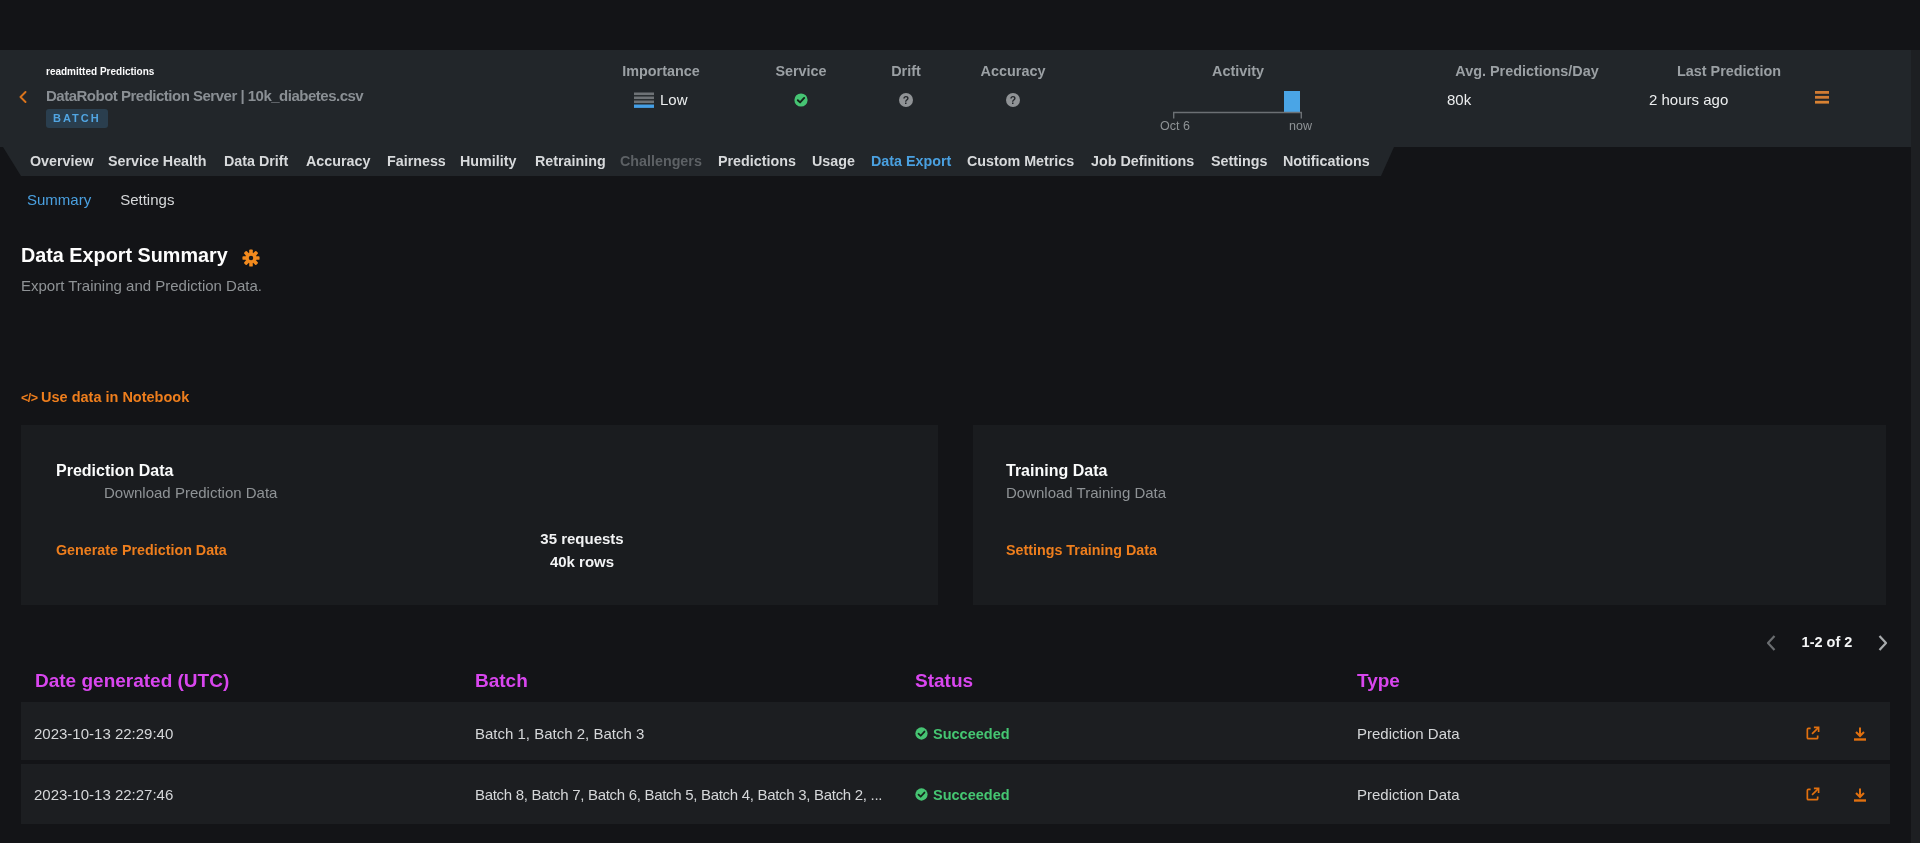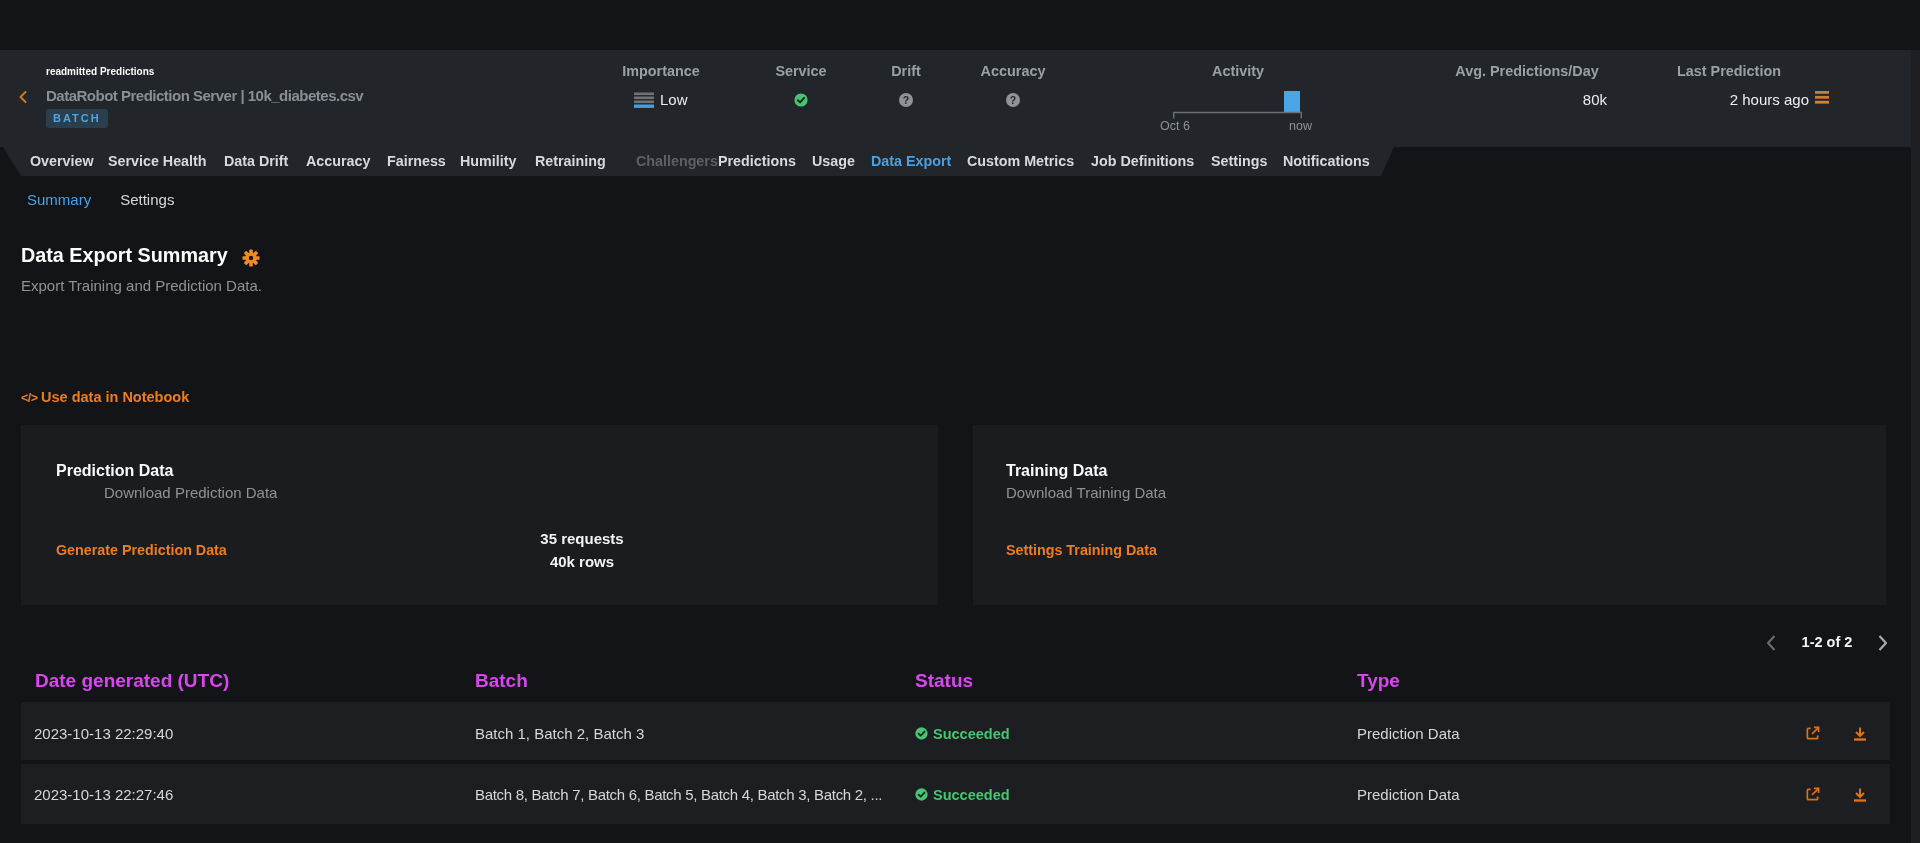--- a/index.html
+++ b/index.html
@@ -8,21 +8,21 @@
   #stage { position:relative; width:1920px; height:843px; background:#131417; }
   
   #topbar { left:0; top:0; width:1920px; height:50px; background:#0b0c0e; }
   #topbar .nav { position:absolute; top:0; height:50px; line-height:50px; font-size:15px; }
   
   #header { left:0; top:50px; width:1920px; height:97px; background:#22262a; }
   #tabbar { left:0; top:147px; width:1920px; height:29px; background:#22262a;
             clip-path: polygon(3px 0, 1394px 0, 1381px 100%, 21px 100%); }
   #tabbar .t { position:absolute; top:0; height:29px; line-height:29px; font-size:14.3px; font-weight:700; color:#d7d9db; white-space:nowrap; }
   .colhead { font-size:14.4px; font-weight:700; color:#9ba0a4; text-align:center; }
-  .colval { font-size:15px; color:#eceeef; text-align:right; }
+  .colval { font-size:15px; color:#eceeef; text-align:left; }
   
   #subtabs { left:27px; top:191px; display:flex; gap:29px; font-size:15px; }
   
   .orange { color:#ee7e1d; }
   .h1 { font-size:19.8px; font-weight:700; color:#fdfdfd; }
   .sub { font-size:15px; color:#8f9396; }
   .panel { background:#1a1c1f; }
   .ptitle { font-size:16px; font-weight:700; color:#fafbfb; }
   .plink { font-size:14.3px; font-weight:700; color:#ee7e1d; }
   .row { background:#1c1e21; }
@@ -88,21 +88,21 @@
   </div>
 
   <div class="abs" id="tabbar">
       <span class="t" style="left:30px;">Overview</span>
       <span class="t" style="left:108px;">Service Health</span>
       <span class="t" style="left:224px;">Data Drift</span>
       <span class="t" style="left:306px;">Accuracy</span>
       <span class="t" style="left:387px;">Fairness</span>
       <span class="t" style="left:460px;">Humility</span>
       <span class="t" style="left:535px;">Retraining</span>
-      <span class="t" style="left:636px; color:#5d6165;">Challengers</span>
+      <span class="t" style="left:620px; color:#5d6165;">Challengers</span>
       <span class="t" style="left:718px;">Predictions</span>
       <span class="t" style="left:812px;">Usage</span>
       <span class="t" style="left:871px; color:#4aa0e0;">Data Export</span>
       <span class="t" style="left:967px;">Custom Metrics</span>
       <span class="t" style="left:1091px;">Job Definitions</span>
       <span class="t" style="left:1211px;">Settings</span>
       <span class="t" style="left:1283px;">Notifications</span>
   </div>
 
   <div class="abs" id="subtabs">

